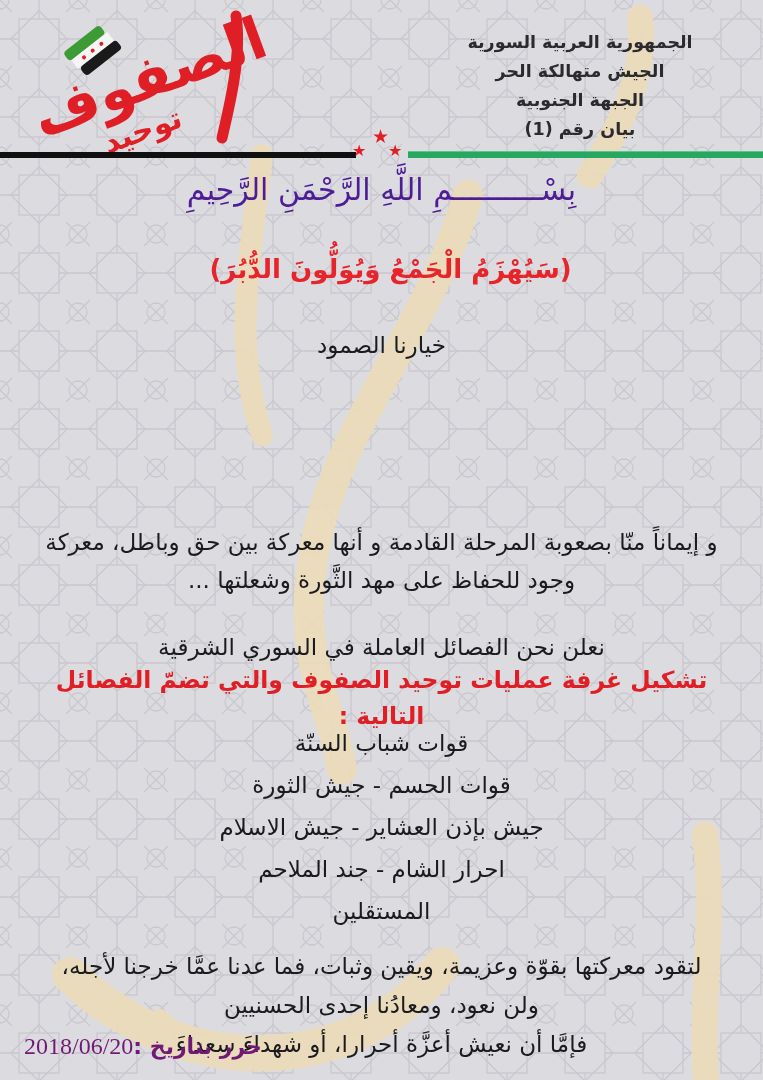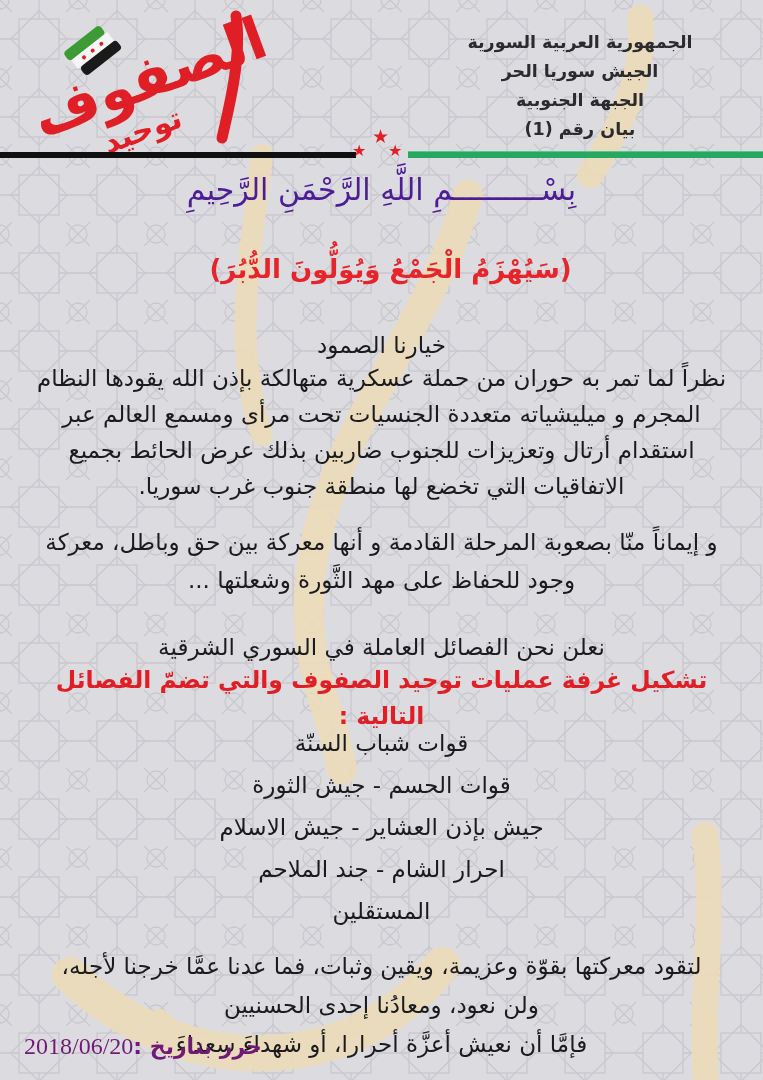--- a/index.html
+++ b/index.html
@@ -114,37 +114,36 @@
       </g>
 
       <path d="M208,12 C214,50 202,100 194,134" stroke="#e01e25" stroke-width="11" fill="none" stroke-linecap="round"></path>
 
       <text x="128" y="92" text-anchor="middle" font-size="58" font-weight="bold" fill="#e01e25" transform="rotate(-20 128 92)">الصفوف</text>
       <text x="118" y="136" text-anchor="middle" font-size="30" font-weight="bold" fill="#e01e25" transform="rotate(-20 118 136)">توحيد</text>
     </svg>
 
     <div class="header-block">
       <div>الجمهورية العربية السورية</div>
-      <div>الجيش سوريا الحر</div>
+      <div>الجيش متهالكة الحر</div>
       <div>الجبهة الجنوبية</div>
       <div>بيان رقم (1)</div>
     </div>
 
     <div class="divider-black"></div>
     <span class="star star-top">★</span>
     <span class="star star-left">★</span>
     <span class="star star-right">★</span>
     <div class="divider-green"></div>
 
     <div class="basmala">بِسْــــــــــمِ اللَّهِ الرَّحْمَنِ الرَّحِيمِ</div>
 
     <div class="verse">(سَيُهْزَمُ الْجَمْعُ وَيُوَلُّونَ الدُّبُرَ)</div>
 
     <div class="arabic-block slogan">خيارنا الصمود</div>
-    <div class="arabic-block para1">نظراً لما تمر به حوران من حملة عسكرية متهالكة بإذن الله يقودها النظام المجرم و ميليشياته متعددة الجنسيات تحت مرأى ومسمع العالم عبر استقدام أرتال وتعزيزات للجنوب ضاربين بذلك عرض الحائط بجميع الاتفاقيات التي تخضع لها منطقة جنوب غرب سوريا.</div>
     <div class="arabic-block para2">و إيماناً منّا بصعوبة المرحلة القادمة و أنها معركة بين حق وباطل، معركة وجود للحفاظ على مهد الثَّورة وشعلتها ...</div>
     <div class="arabic-block announce">نعلن نحن الفصائل العاملة في السوري الشرقية</div>
     <div class="arabic-block headline-red">تشكيل غرفة عمليات توحيد الصفوف والتي تضمّ الفصائل التالية :</div>
 
     <div class="arabic-block factions">
       <div>قوات شباب السنّة</div>
       <div>قوات الحسم - جيش الثورة</div>
       <div>جيش بإذن العشاير - جيش الاسلام</div>
       <div>احرار الشام - جند الملاحم</div>
       <div>المستقلين</div>

